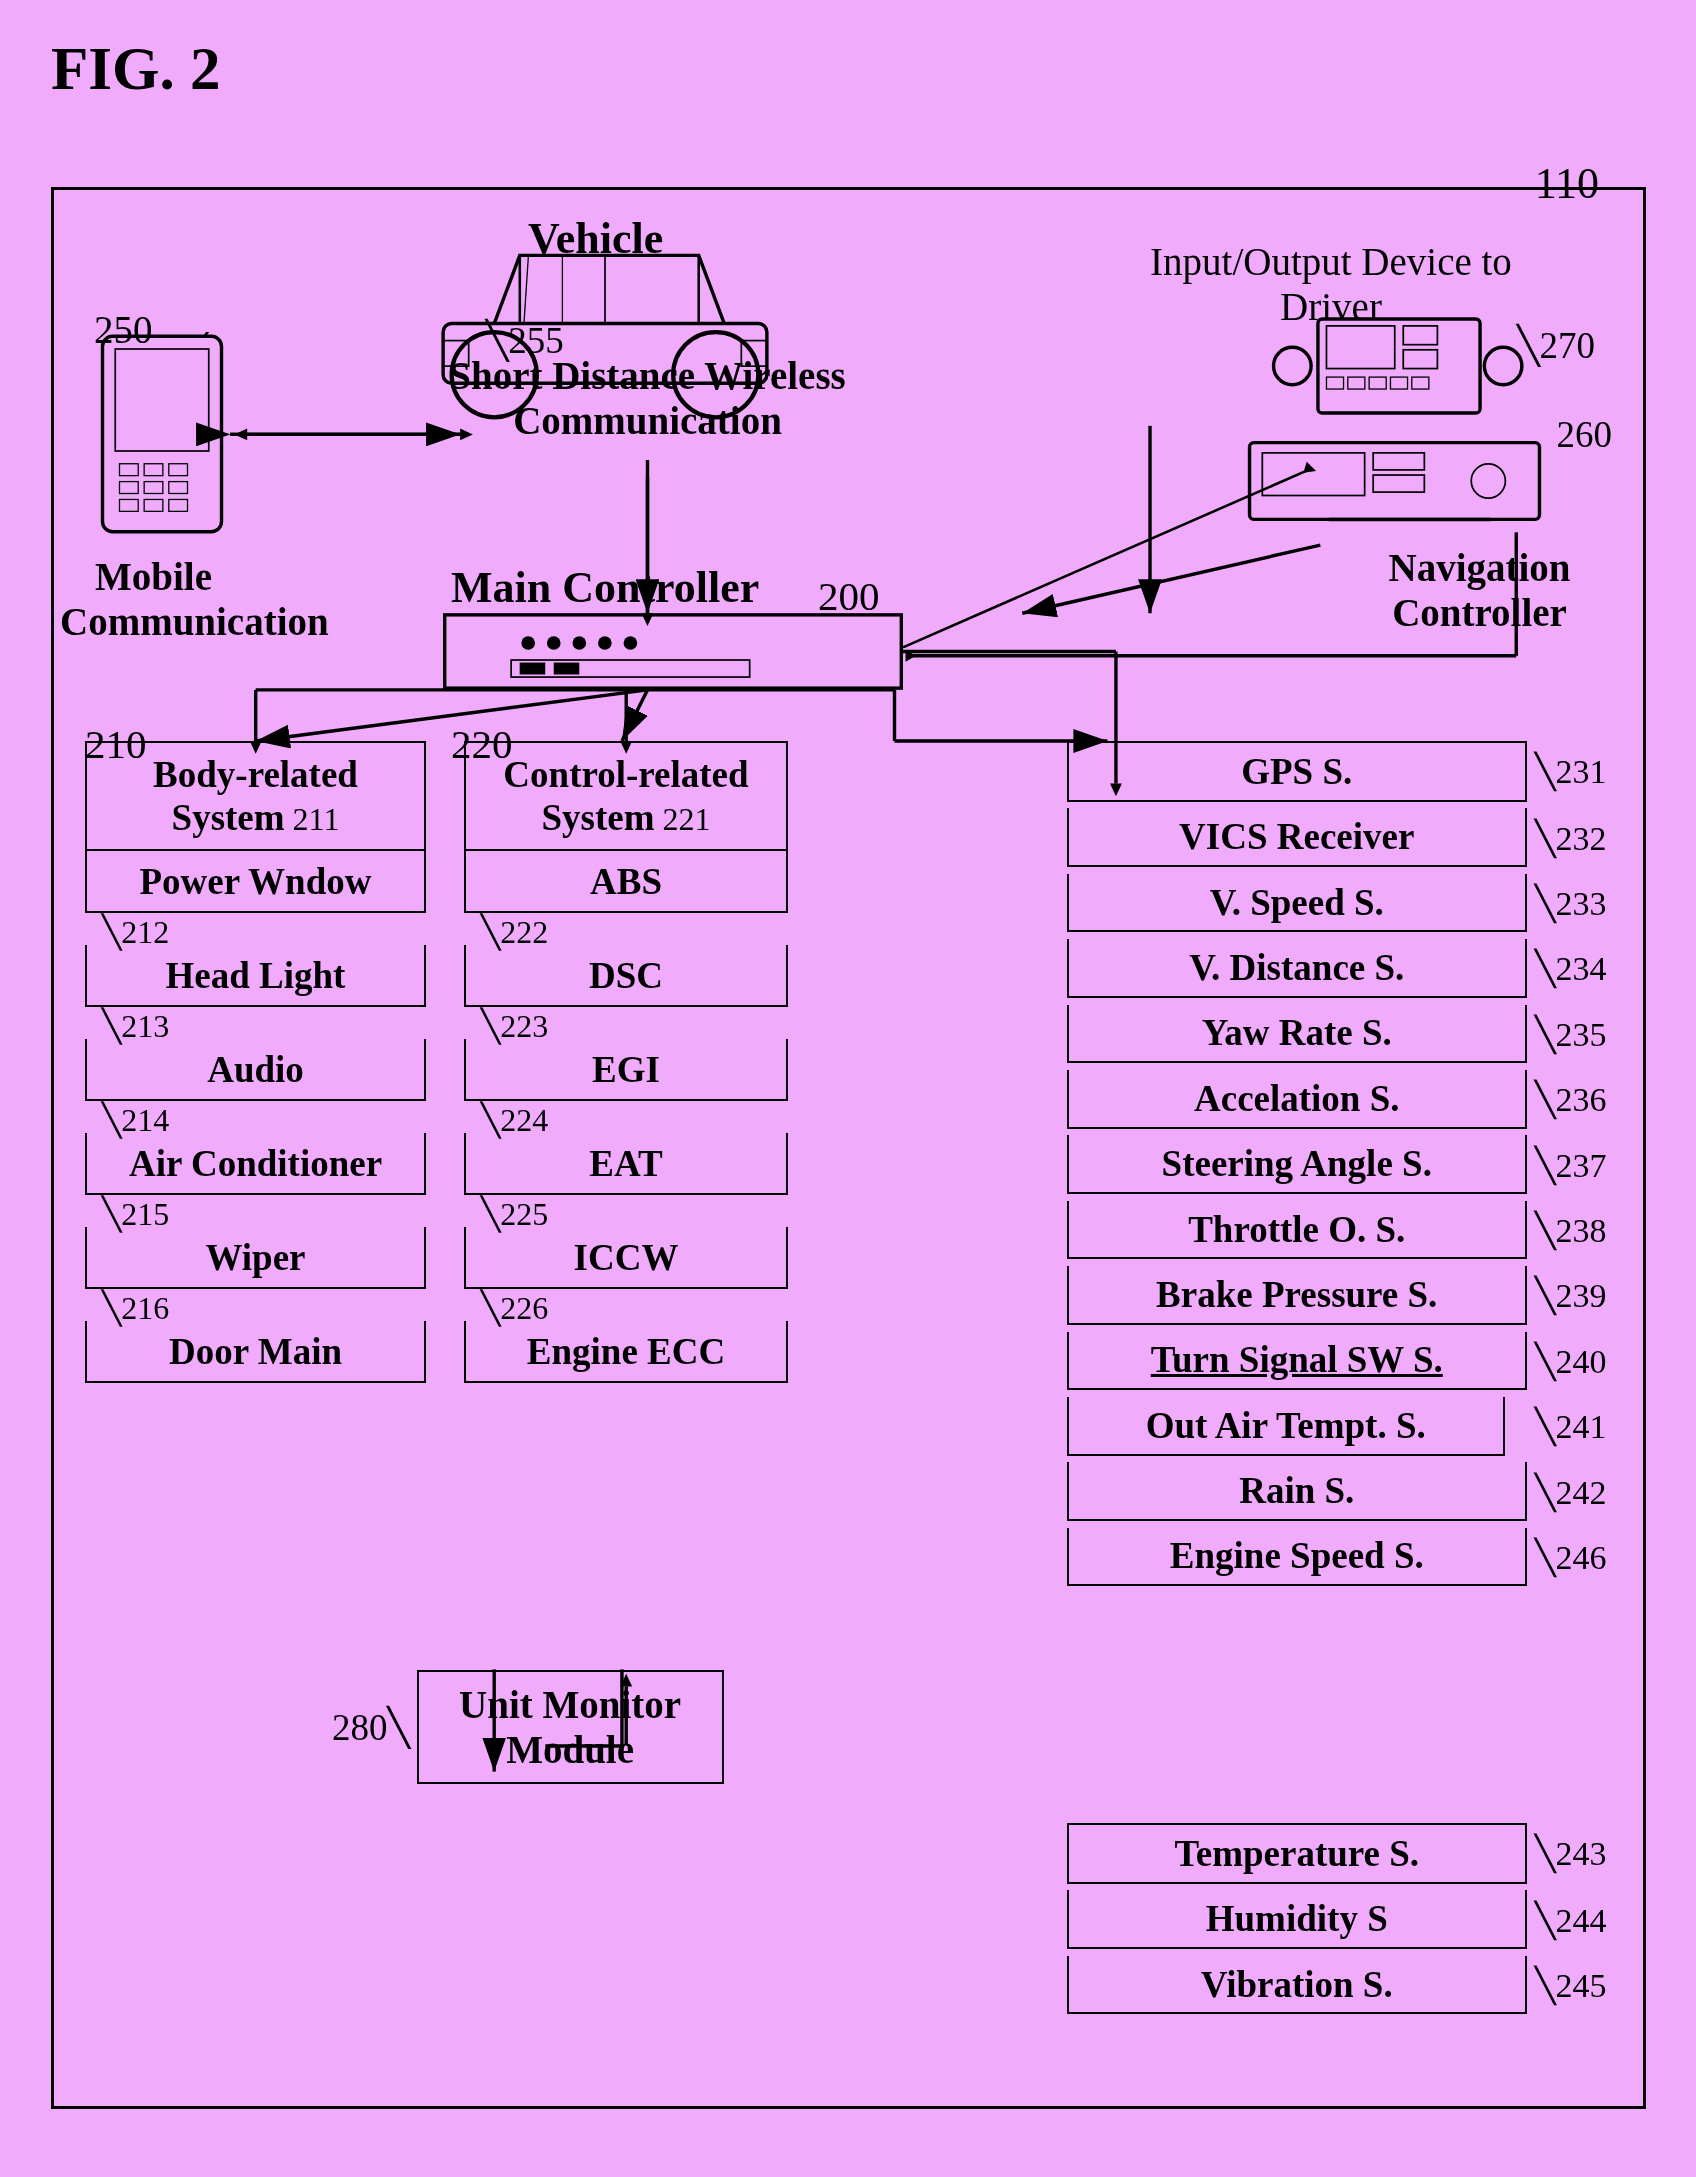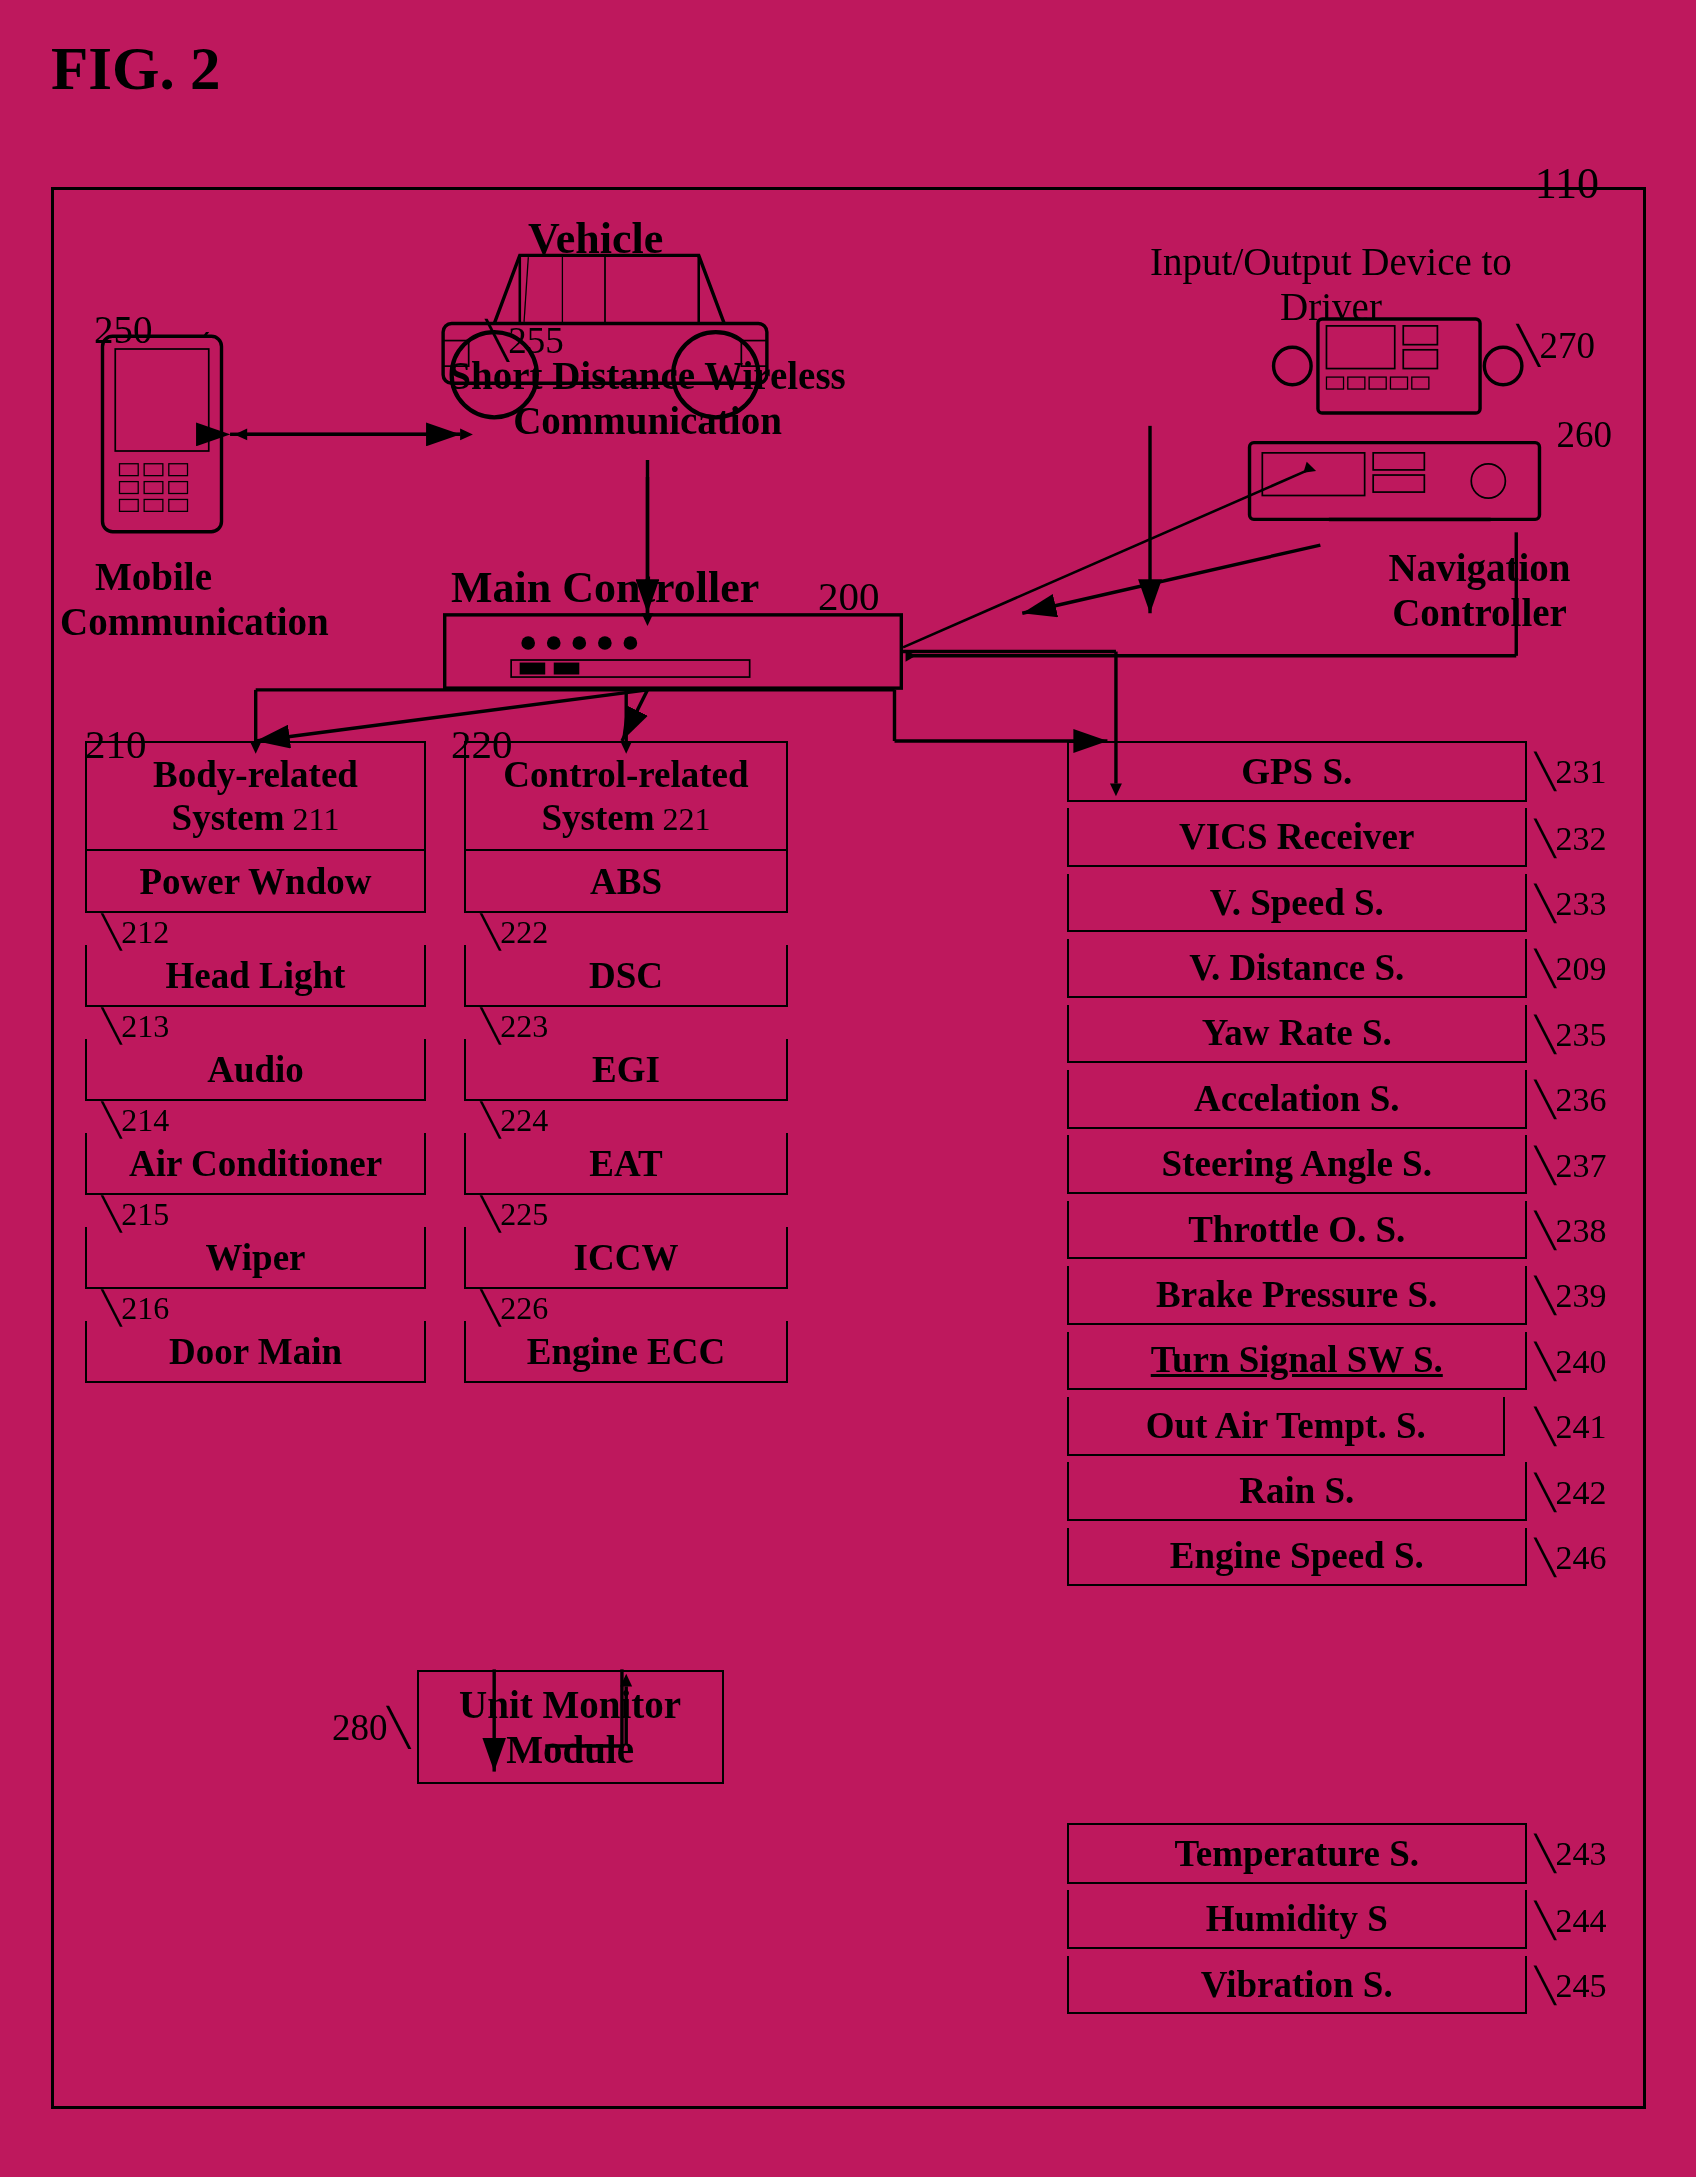--- a/index.html
+++ b/index.html
@@ -9,21 +9,21 @@
       width: 1697px;
       min-height: 2177px;
       position: relative;
       overflow: hidden;
     }
 
     .page {
       position: relative;
       width: 1697px;
       min-height: 2177px;
-      background: #be185d;
+      background: #f0abfc;
       padding: 34px;
     }
 
     .fig-label {
       font-size: 61px;
       font-weight: bold;
       position: absolute;
       top: 34px;
       left: 51px;
     }
@@ -210,21 +210,21 @@
     <div style="display:flex;align-items:center;margin-bottom:6.8px;">
       <div style="border:2.6px solid #000;border-top:none;padding:6.8px 17px;font-size:37px;font-weight:bold;flex:1;text-align:center;">VICS Receiver</div>
       <div style="font-size:34px;margin-left:8.5px;min-width:94px;">╲232</div>
     </div>
     <div style="display:flex;align-items:center;margin-bottom:6.8px;">
       <div style="border:2.6px solid #000;border-top:none;padding:6.8px 17px;font-size:37px;font-weight:bold;flex:1;text-align:center;">V. Speed S.</div>
       <div style="font-size:34px;margin-left:8.5px;min-width:94px;">╲233</div>
     </div>
     <div style="display:flex;align-items:center;margin-bottom:6.8px;">
       <div style="border:2.6px solid #000;border-top:none;padding:6.8px 17px;font-size:37px;font-weight:bold;flex:1;text-align:center;">V. Distance S.</div>
-      <div style="font-size:34px;margin-left:8.5px;min-width:94px;">╲209</div>
+      <div style="font-size:34px;margin-left:8.5px;min-width:94px;">╲234</div>
     </div>
     <div style="display:flex;align-items:center;margin-bottom:6.8px;">
       <div style="border:2.6px solid #000;border-top:none;padding:6.8px 17px;font-size:37px;font-weight:bold;flex:1;text-align:center;">Yaw Rate S.</div>
       <div style="font-size:34px;margin-left:8.5px;min-width:94px;">╲235</div>
     </div>
     <div style="display:flex;align-items:center;margin-bottom:6.8px;">
       <div style="border:2.6px solid #000;border-top:none;padding:6.8px 17px;font-size:37px;font-weight:bold;flex:1;text-align:center;">Accelation S.</div>
       <div style="font-size:34px;margin-left:8.5px;min-width:94px;">╲236</div>
     </div>
     <div style="display:flex;align-items:center;margin-bottom:6.8px;">

